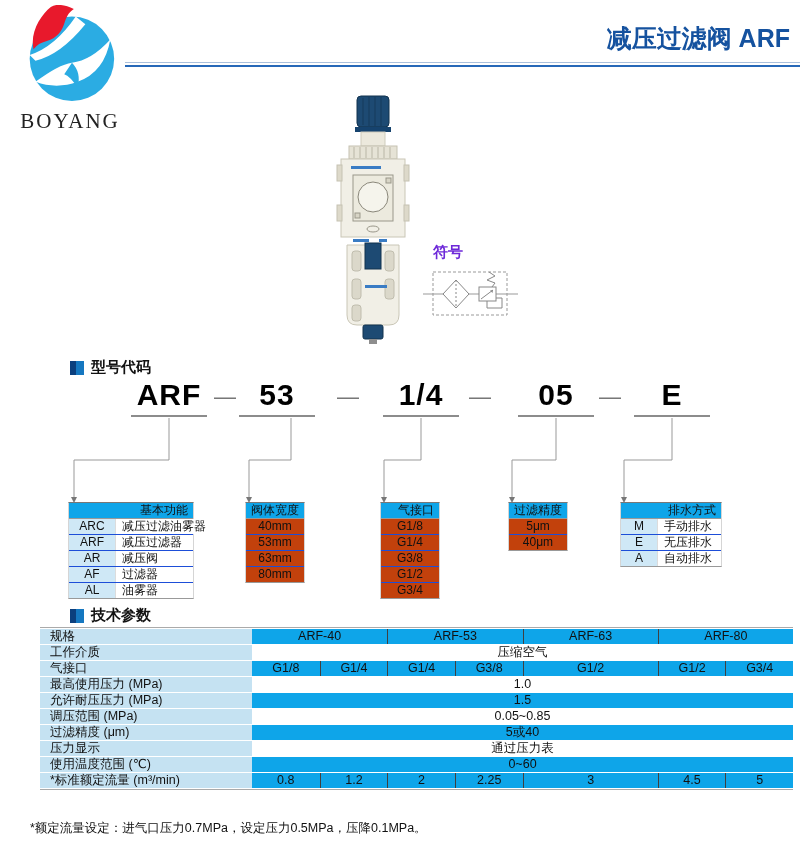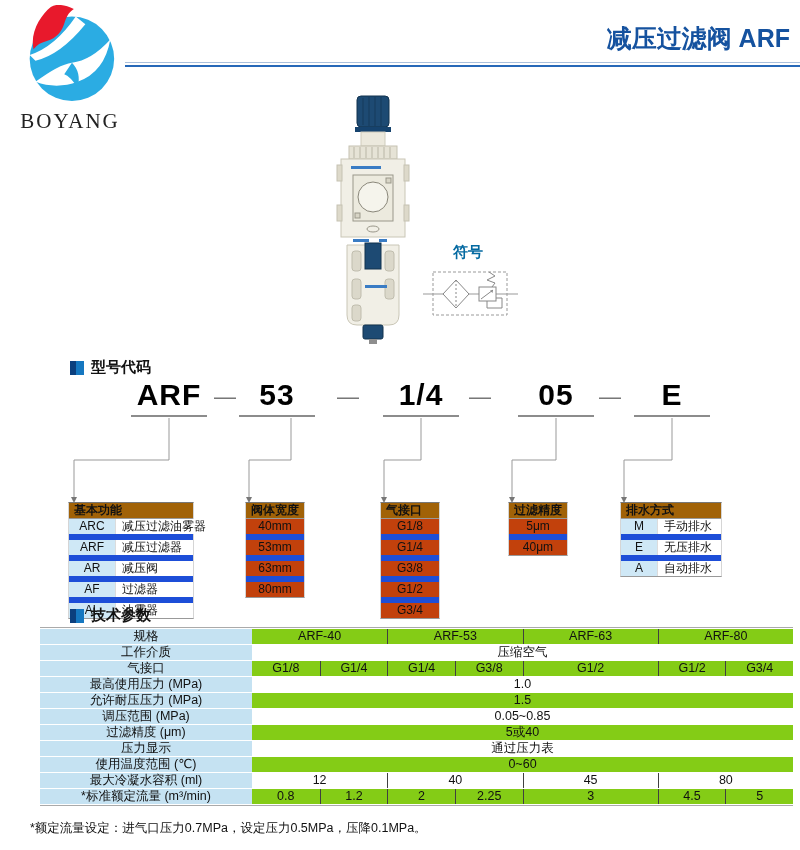--- a/index.html
+++ b/index.html
@@ -9,52 +9,52 @@
   
   .logo-wrap{position:absolute;left:14px;top:5px;width:112px;text-align:center;}
   .logo-text{margin-top:2px;font-family:"Liberation Serif","DejaVu Serif",serif;
              font-size:21px;letter-spacing:2px;color:#222;}
   .page-title{position:absolute;right:10px;top:22px;font-size:25px;font-weight:bold;color:#15529f;}
   .title-rule{position:absolute;left:125px;right:0;top:62px;height:2px;
               border-top:1px solid #aac0dc;border-bottom:2px solid #2668b8;}
 
   
   .product{position:absolute;left:327px;top:93px;}
-  .symbol-label{position:absolute;left:433px;top:243px;font-size:15px;font-weight:bold;color:#0369a1;margin-left:20px;}
+  .symbol-label{position:absolute;left:433px;top:243px;font-size:15px;font-weight:bold;color:#6d28d9;}
   .symbol{position:absolute;left:423px;top:263px;}
 
   
   .section-header{position:absolute;display:flex;align-items:center;gap:7px;padding-left:40px;}
   .sq{width:14px;height:14px;background:linear-gradient(90deg,#0b3f7e 0 45%,#1577c0 45%);display:inline-block;}
   .section-title{font-size:15px;font-weight:bold;color:#111;}
 
   
   .code-part{position:absolute;top:378px;width:76px;text-align:center;font-size:30px;font-weight:bold;
              color:#000;border-bottom:2px solid #8c8c8c;padding-bottom:3px;letter-spacing:1px;}
   .code-sep{position:absolute;top:384px;width:30px;text-align:center;font-size:22px;color:#777;}
   .connector-svg{position:absolute;left:0;top:416px;}
 
   
   .code-table{position:absolute;top:502px;font-size:12px;border-top:1px solid #777;
               border-bottom:1px solid #999;border-left:1px solid #d5d5d5;border-right:1px solid #d5d5d5;}
-  .ct-head{background:#a16207;font-weight:bold;padding:0 5px;height:15px;line-height:15px;
-           border-bottom:1px solid #999;text-align:left;white-space:nowrap;}
-  .ct-row{display:flex;border-bottom:6px solid #1d4ed8;height:15px;line-height:15px;}
+  .ct-head{background:#0ea5e9;font-weight:normal;padding:0 5px;height:15px;line-height:15px;
+           border-bottom:1px solid #999;text-align:right;white-space:nowrap;}
+  .ct-row{display:flex;border-bottom:1px solid #1d4ed8;height:15px;line-height:15px;}
   .ct-row:last-child{border-bottom:none;}
   .ct-c1{background:#cfe8f6;text-align:center;}
   .ct-c2{flex:1;padding-left:6px;background:#fff;border-left:1px solid #dcdcdc;white-space:nowrap;}
   .ct-full{flex:1;background:#c2410c;text-align:center;}
 
   
   .specs-wrap{position:absolute;left:40px;top:627px;width:753px;border-top:1px solid #aaa;border-bottom:1px solid #aaa;}
   table.specs{border-collapse:separate;border-spacing:0 1px;width:753px;table-layout:fixed;font-size:12.5px;}
-  table.specs td{height:15px;line-height:15px;padding:0 2px;overflow:hidden;white-space:nowrap;text-align:center;}
+  table.specs td{height:15px;line-height:15px;padding:0 10px;overflow:hidden;white-space:nowrap;}
   td.lbl{background:#c5e2f2;text-align:left;padding-left:9px;}
   td.val{text-align:center;background:#fff;}
-  tr.shaded td.val{background:#84cc16;}
+  tr.shaded td.val{background:#0ea5e9;}
   td.val + td.val{border-left:1px solid #404040;}
 
   .footnote{position:absolute;left:30px;top:820px;font-size:12.5px;color:#111;}
 </style>
 </head>
 <body>
 
 <div id="page">
 
   <div class="logo-wrap">
@@ -302,27 +302,20 @@
             <td class="val" colspan="8">5或40</td>
           </tr>
           <tr>
             <td class="lbl">压力显示</td>
             <td class="val" colspan="8">通过压力表</td>
           </tr>
           <tr class="shaded">
             <td class="lbl">使用温度范围 (℃)</td>
             <td class="val" colspan="8">0~60</td>
           </tr>
-          <tr>
-            <td class="lbl">最大冷凝水容积 (ml)</td>
-            <td class="val" colspan="2">12</td>
-            <td class="val" colspan="2">40</td>
-            <td class="val" colspan="2">45</td>
-            <td class="val" colspan="2">80</td>
-          </tr>
           <tr class="shaded">
             <td class="lbl">*标准额定流量 (m³/min)</td>
             <td class="val" colspan="1">0.8</td>
             <td class="val" colspan="1">1.2</td>
             <td class="val" colspan="1">2</td>
             <td class="val" colspan="1">2.25</td>
             <td class="val" colspan="2">3</td>
             <td class="val" colspan="1">4.5</td>
             <td class="val" colspan="1">5</td>
           </tr>

